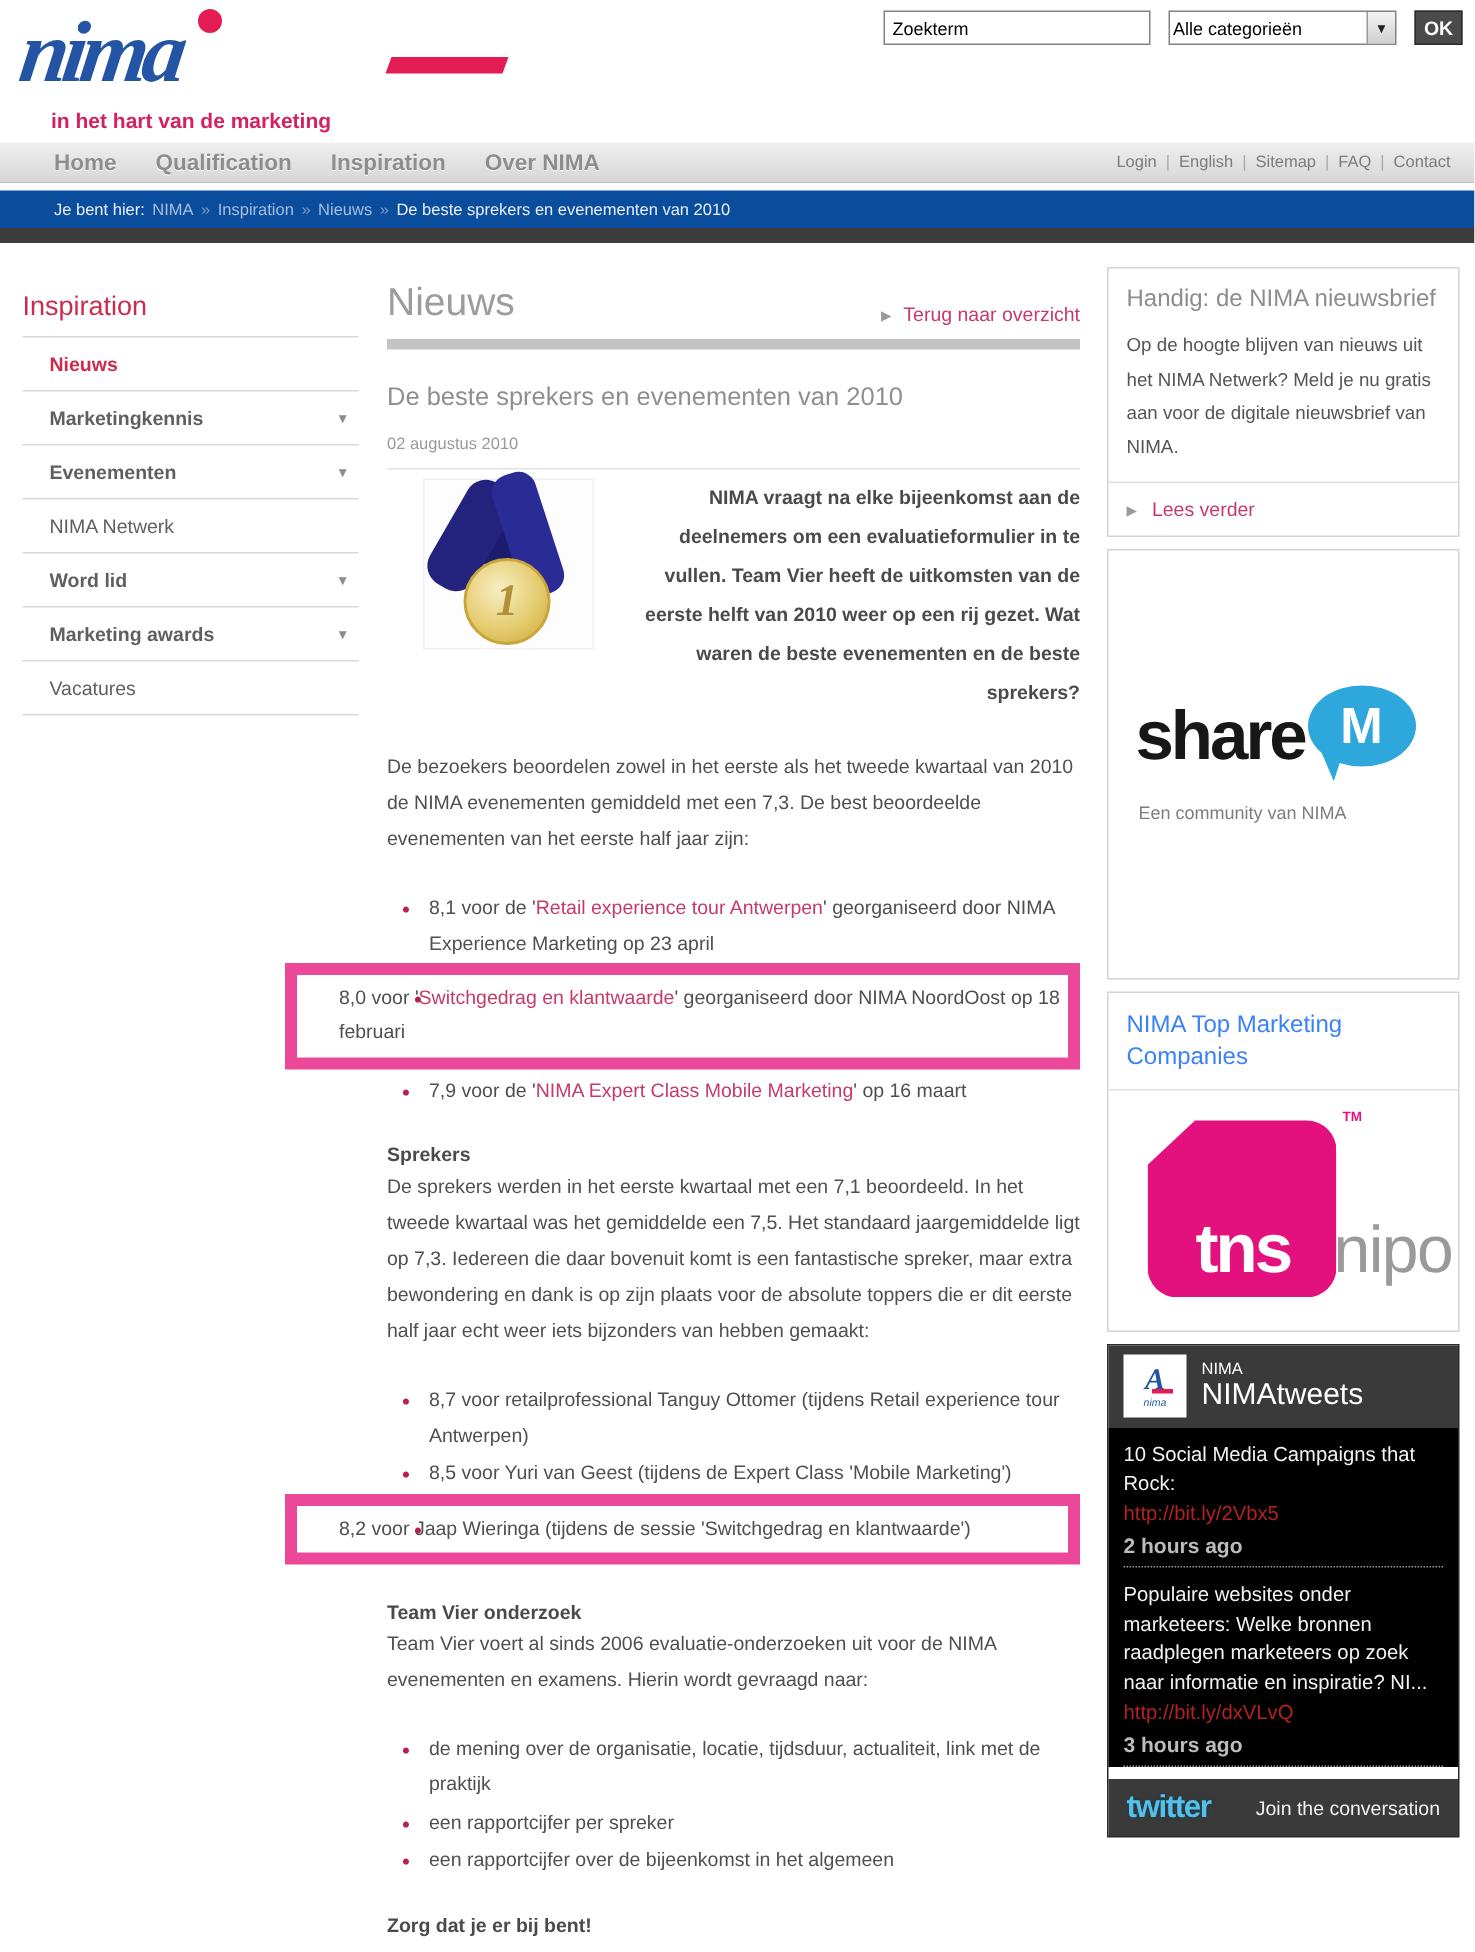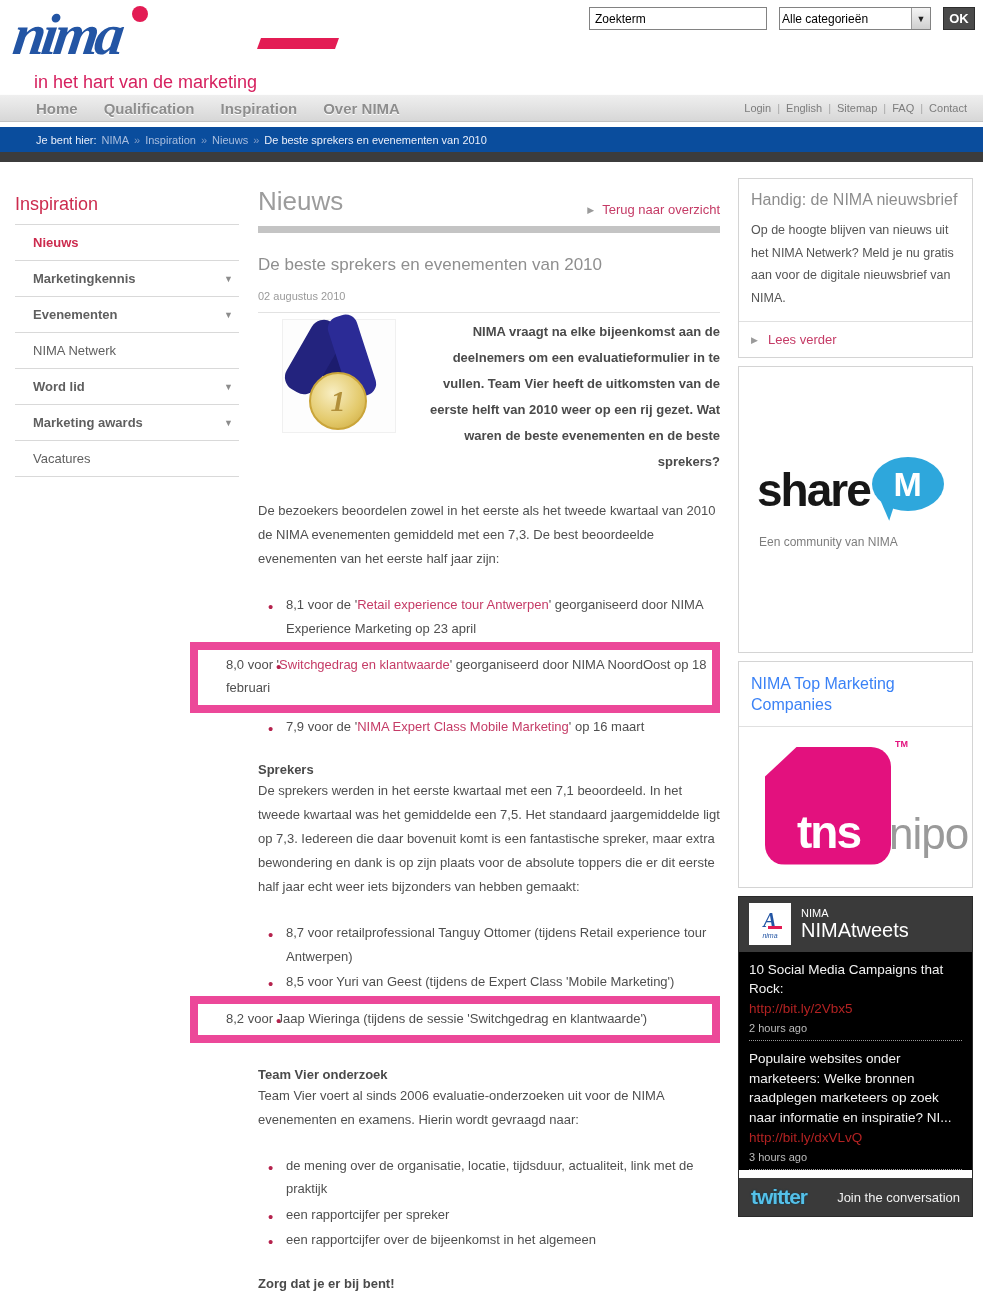--- a/index.html
+++ b/index.html
@@ -9,21 +9,21 @@
   
   .header { position:absolute; left:0; top:0; width:983px; height:94px; background:#fff; }
   .logo { position:absolute; left:14px; top:6px; width:330px; height:86px; }
   .logo-word { font-family:"Liberation Serif", serif; font-style:italic; font-weight:bold;
                font-size:58px; color:#2355a4; letter-spacing:-4px; transform:skew(-8deg);
                display:inline-block; line-height:1; }
   .logo-dot { position:absolute; left:118px; top:0px; width:16px; height:16px;
               border-radius:50%; background:#e31c54; }
   .logo-dash { position:absolute; left:245px; top:32px; width:78px; height:11px;
                background:#e31c54; transform:skew(-20deg); }
-  .logo-tagline { position:absolute; left:20px; top:66px; font-size:18px; font-weight:normal;
+  .logo-tagline { position:absolute; left:20px; top:66px; font-size:14px; font-weight:bold;
                   color:#d6215f; }
   .searchbar { position:absolute; right:8px; top:7px; display:flex; gap:12px; align-items:center; }
   .search-input { width:178px; height:23px; border:1px solid #828282; font-size:12px;
                   padding:0 5px; color:#000; font-family:"Liberation Sans", sans-serif; }
   .search-select { width:152px; height:23px; border:1px solid #828282; background:#fff;
                    display:flex; align-items:center; justify-content:space-between;
                    font-size:12px; color:#000; padding-left:2px; cursor:pointer; }
   .select-btn { width:19px; height:21px; background:linear-gradient(#f4f4f4,#cfcfcf);
                 border-left:1px solid #9a9a9a; display:flex; align-items:center;
                 justify-content:center; font-size:9px; color:#222; }
@@ -137,21 +137,21 @@
   .tw-avatar .mini-a { font-family:"Liberation Serif", serif; font-style:italic; font-weight:bold;
                        font-size:20px; color:#2355a4; }
   .tw-avatar .mini-dash { width:14px; height:3px; background:#e31c54; margin-top:-4px; margin-left:10px; }
   .tw-avatar .mini-name { font-size:7px; color:#2355a4; font-style:italic; margin-top:3px; }
   .tw-acct-small { font-size:11px; color:#fff; }
   .tw-acct { font-size:20px; color:#fff; }
   .tw-body { background:#000; padding:8px 10px 0 10px; }
   .tweet { padding-bottom:6px; border-bottom:1px dotted #9a9a9a; margin-bottom:8px; }
   .tweet-text { font-size:13.5px; color:#f2f2f2; line-height:1.45; }
   .tweet-link { color:#b22222; cursor:pointer; word-break:break-all; }
-  .tweet-time { font-size:11px; color:#bcbcbc; margin-top:4px; }
+  .tweet-time { font-size:14px; color:#bcbcbc; margin-top:4px;font-weight:bold; }
   .tw-foot { background:#3a3a3a; height:38px; display:flex; align-items:center;
              justify-content:space-between; padding:0 12px; }
   .tw-logo { font-size:21px; font-weight:bold; color:#55c0e8; letter-spacing:-1px;
              text-shadow:0 0 2px #0b3a52; cursor:pointer; }
   .tw-join { font-size:13px; color:#f0f0f0; }
 </style>
 </head>
 <body>
 
 <div class="header" data-interactable="false">

